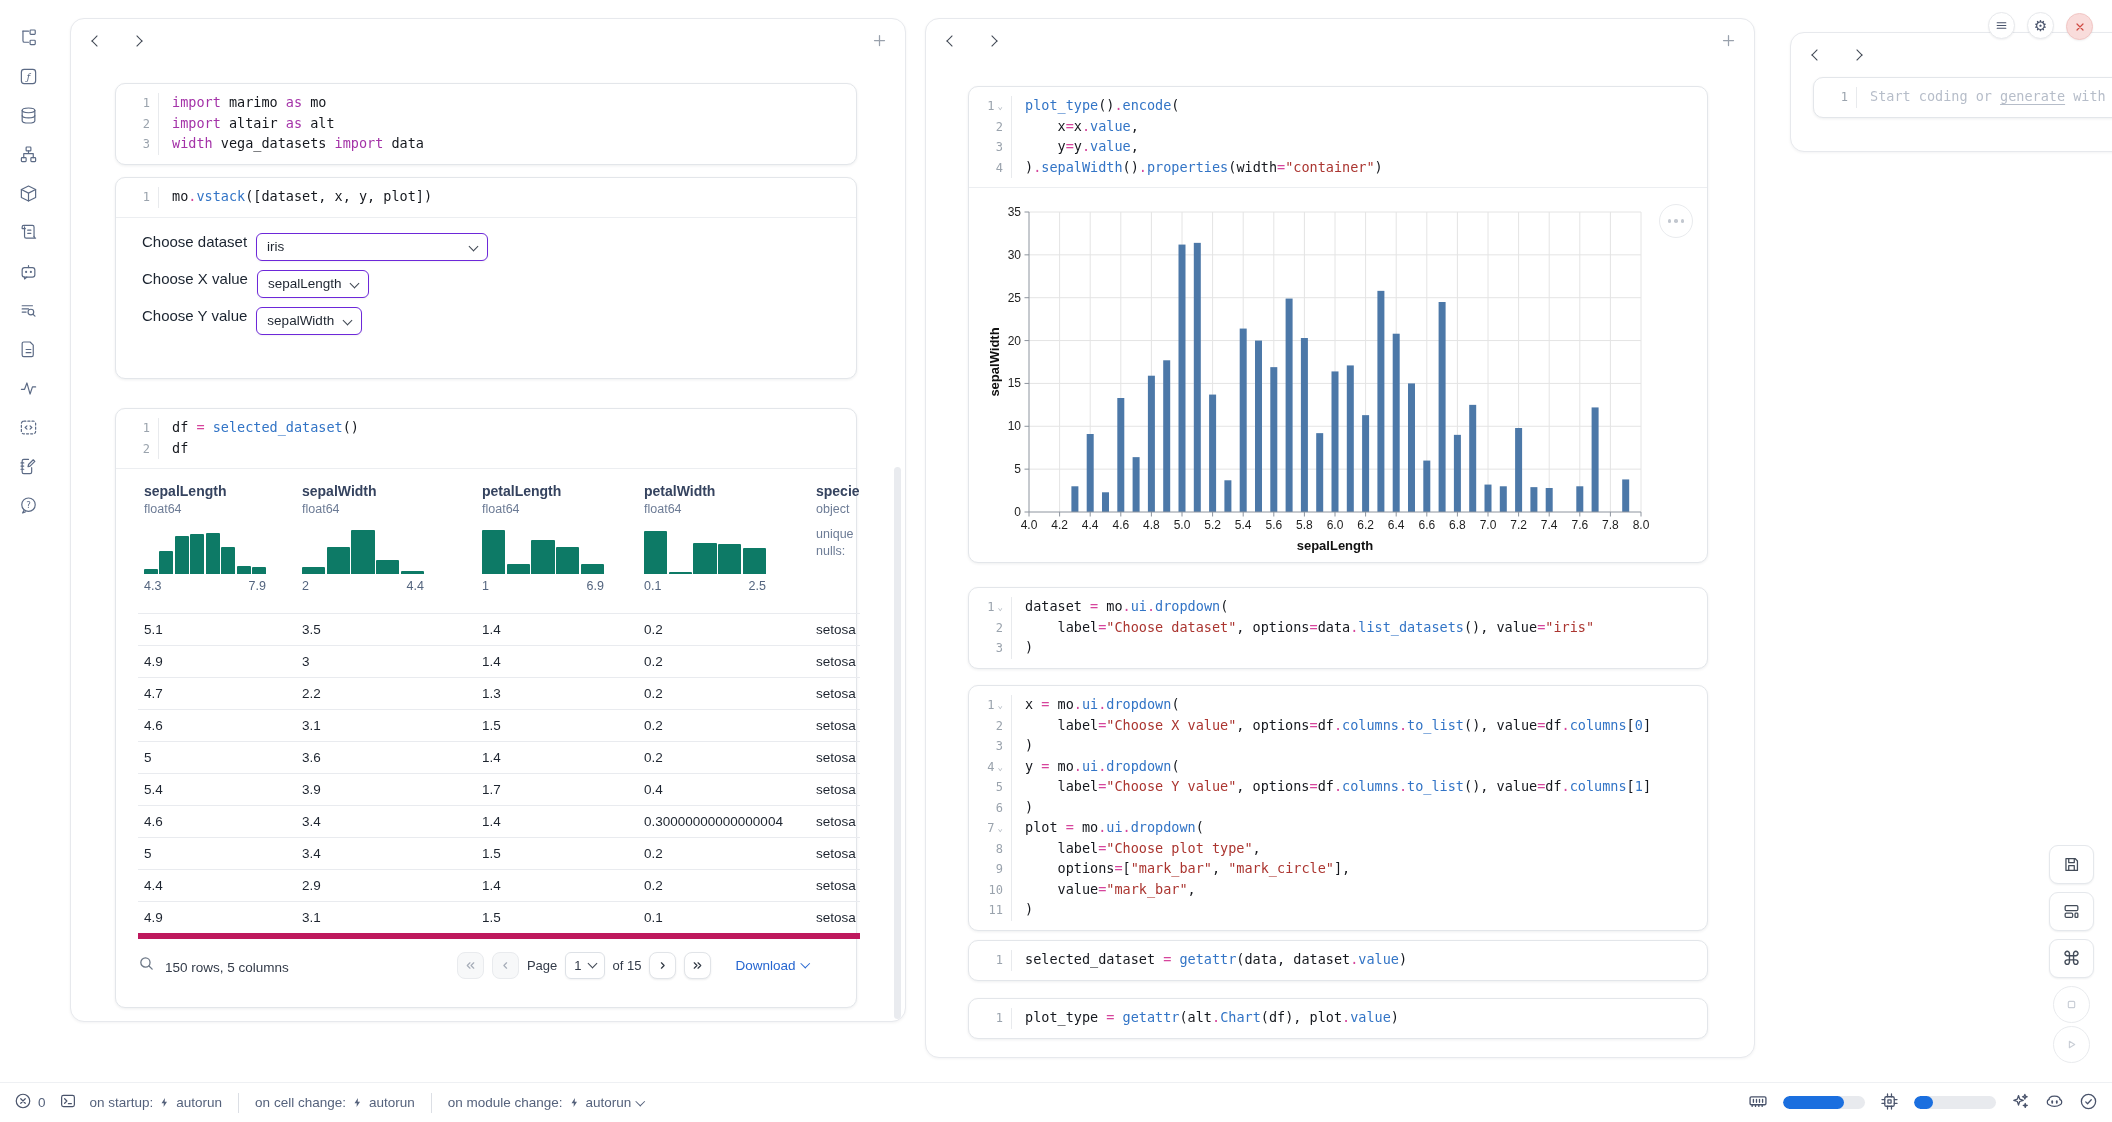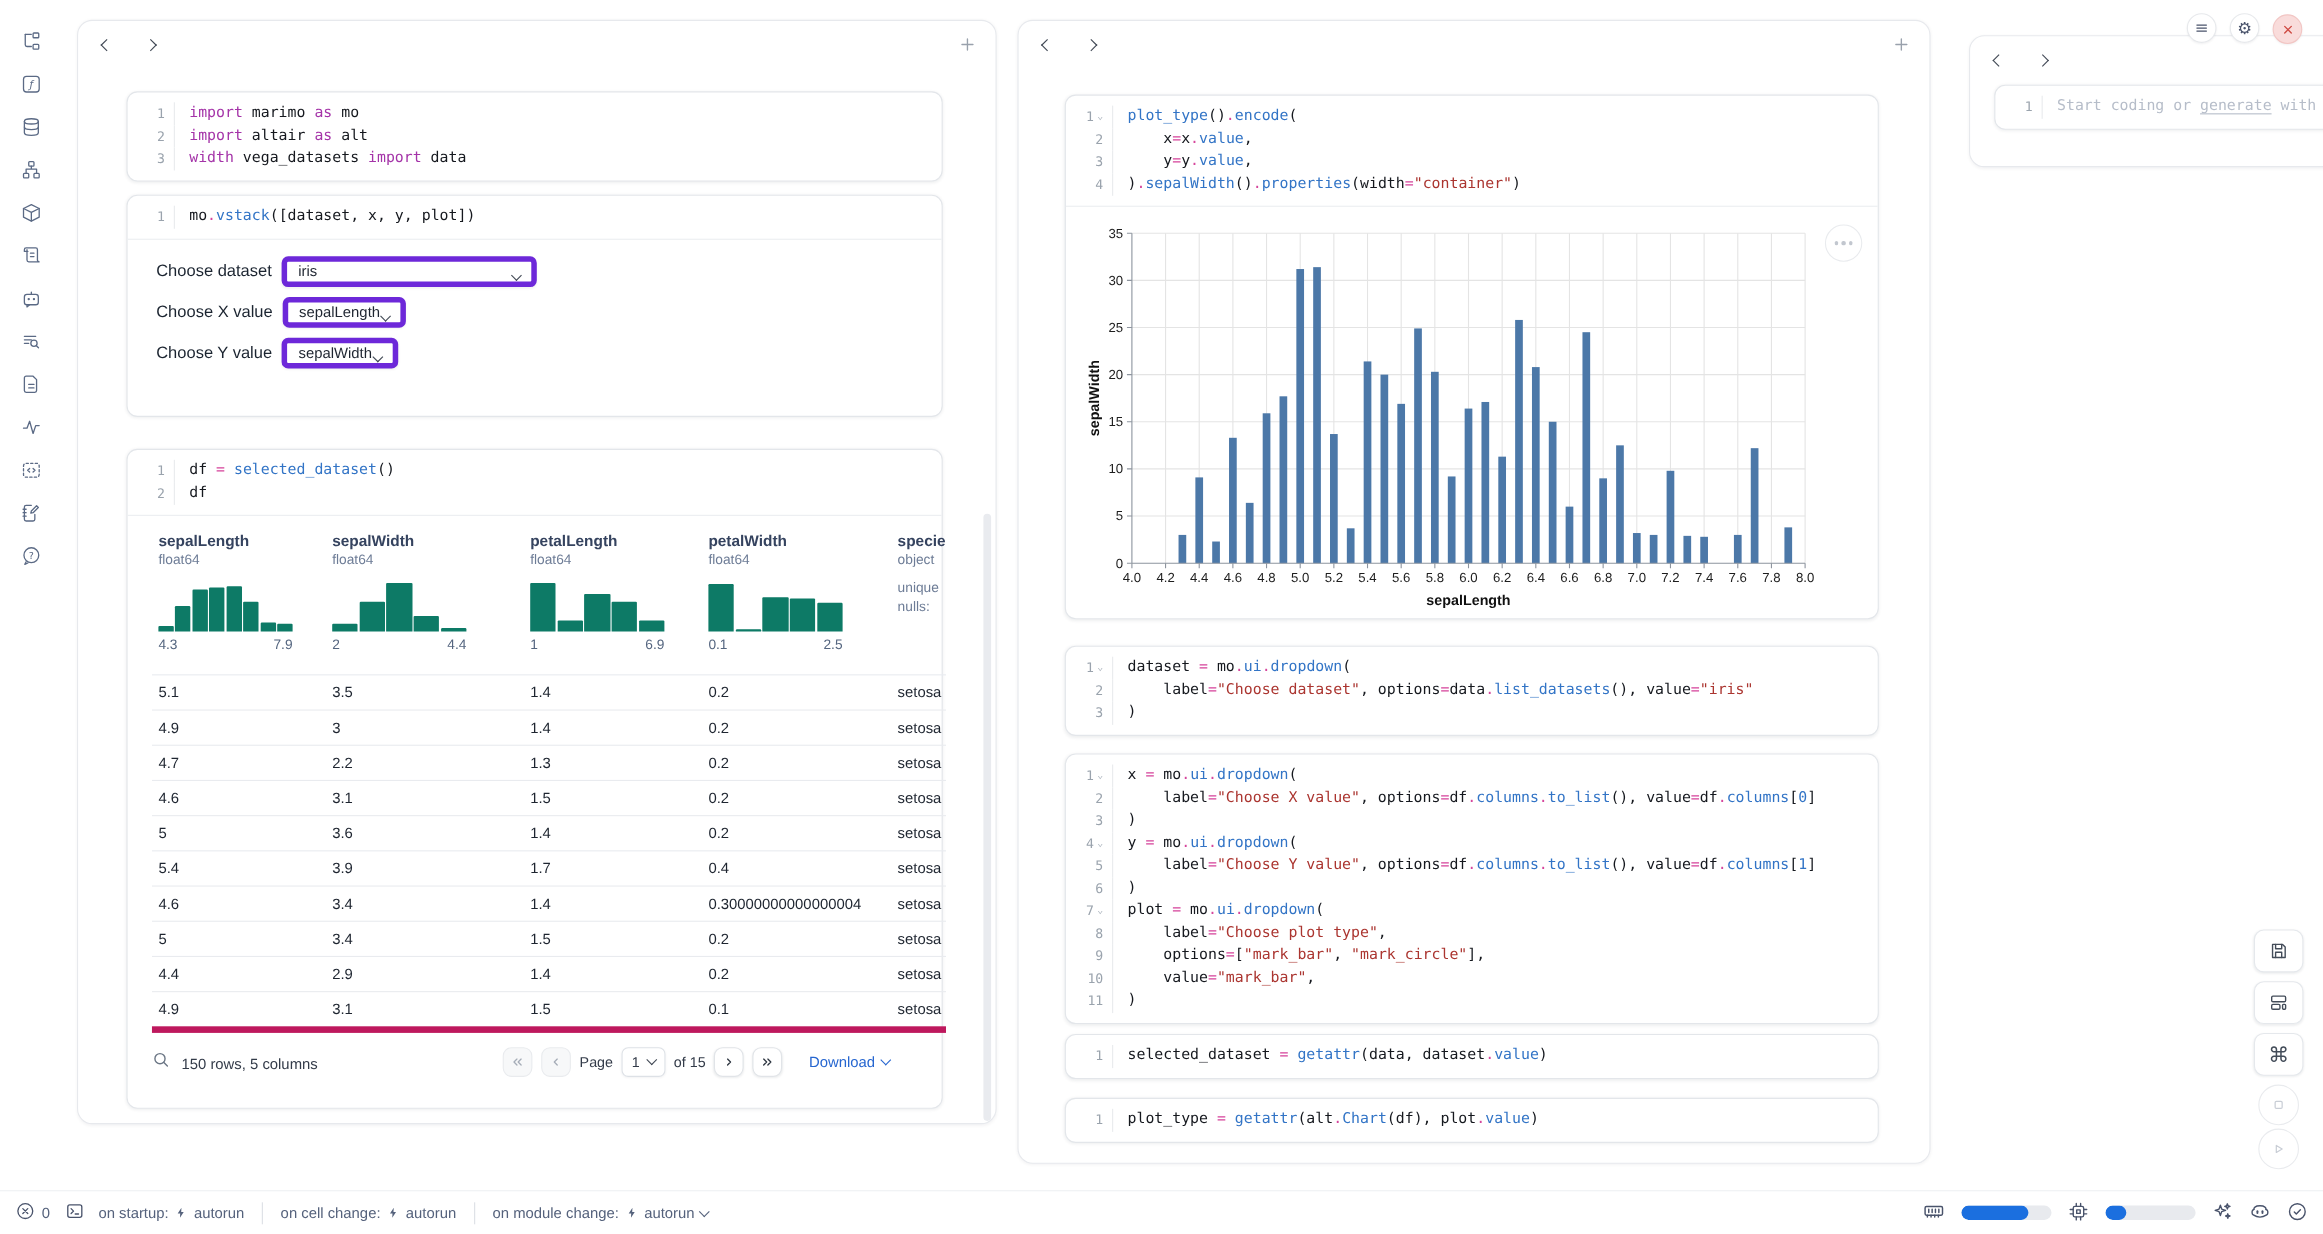--- a/index.html
+++ b/index.html
@@ -26,23 +26,23 @@
   #rc1{left:22px;top:44px;width:520px}
   .code{padding:9px 0}
   .cline{display:flex;line-height:19.5px}
   .lnum{width:42px;flex:none;display:flex;justify-content:flex-end;align-items:flex-start;gap:3px;color:#9aa3ad;font-size:12px;padding-right:8px;font-family:"DejaVu Sans Mono",monospace;padding-top:1px}
   .fold{font-size:9px;color:#aab2bc;line-height:18px;cursor:pointer}
   .ctext{flex:1;border-left:1px solid #e8eaed;padding-left:13px;white-space:pre;font-family:"DejaVu Sans Mono",monospace;font-size:13.5px}
   .tk-kw{color:#a433a8}.tk-fn{color:#3274c6}.tk-num{color:#3274c6}.tk-str{color:#ab3530}.tk-op{color:#d6459c}.tk-pl{color:#15181e}
   .divider{border-top:1px solid #eceef1}
   
   .ctl-area{padding:15px 26px 0}
-  .ctl-row{display:flex;align-items:center;gap:9px;height:28px;margin-bottom:9px}
+  .ctl-row{display:flex;align-items:flex-start;gap:9px;height:28px;margin-bottom:9px}
   .ctl-label{font-size:15px;color:#1b2430}
-  .sel{position:relative;height:28px;border:5px solid #6d28d9;border-radius:6px;background:#fff;box-shadow:0 1px 2px rgba(0,0,0,.05);display:flex;align-items:center;padding:0 26px 0 10px;font-size:13.5px;color:#1e2530;cursor:pointer}
+  .sel{position:relative;height:28px;border:1px solid #6d28d9;border-radius:6px;background:#fff;box-shadow:0 1px 2px rgba(0,0,0,.05);display:flex;align-items:center;padding:0 26px 0 10px;font-size:13.5px;color:#1e2530;cursor:pointer}
   .sel-chev{position:absolute;right:10px;top:9px;width:7px;height:7px;border-right:1.7px solid #3f4753;border-bottom:1.7px solid #3f4753;transform:rotate(45deg)}
   
   .tbl-wrap{padding:14px 0 0 22px}
   .tbl-clip{width:722px;overflow:hidden}
   .tgrid{display:grid;grid-template-columns:158px 180px 162px 172px 140px}
   .tcol{padding-left:6px}
   .tname{font-size:14px;font-weight:bold;color:#35435f;cursor:pointer}
   .ttype{font-size:12.5px;color:#6d7c96;margin-top:3px}
   .hist{width:122px;height:48px;margin-top:10px;display:flex;align-items:flex-end;gap:1.5px}
   .hist i{flex:1;background:#0d7a66;border-radius:1px 1px 0 0}

